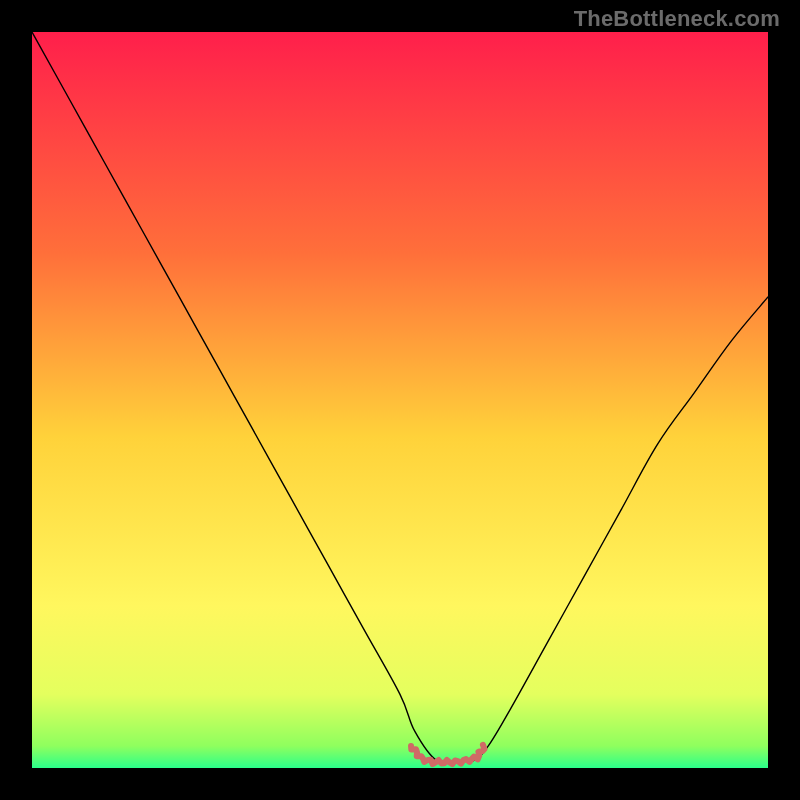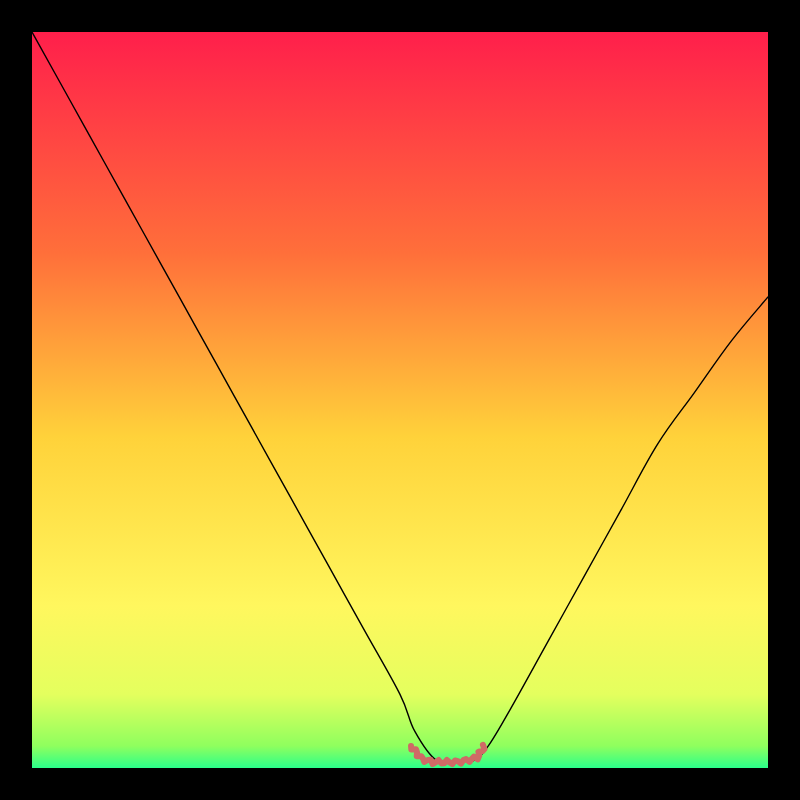--- a/index.html
+++ b/index.html
@@ -34,20 +34,21 @@
     letter-spacing: 0.2px;
     user-select: none;
   }
   svg { display: block; }
 </style>
 </head>
 <body>
 
 <div class="frame">
 
+  <div class="watermark">TheBottleneck.com</div>
 
   <div class="plot">
     <svg id="chart-svg" viewBox="0 0 736 736" width="736" height="736" xmlns="http://www.w3.org/2000/svg">
       <defs>
         <linearGradient id="bg-grad" x1="0" y1="0" x2="0" y2="1">
             <stop offset="0.0%" stop-color="#ff1f4b"></stop>
             <stop offset="30.0%" stop-color="#ff6f3a"></stop>
             <stop offset="55.0%" stop-color="#ffd23a"></stop>
             <stop offset="78.0%" stop-color="#fff75e"></stop>
             <stop offset="90.0%" stop-color="#e4ff5e"></stop>

